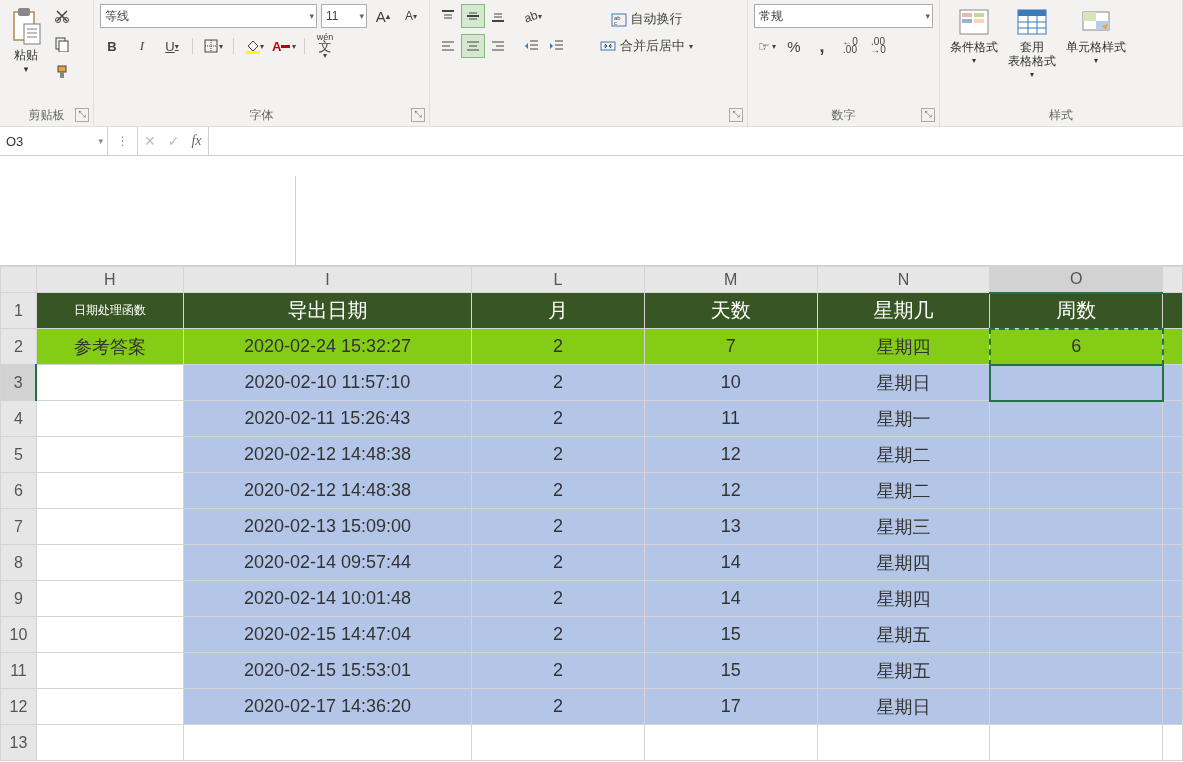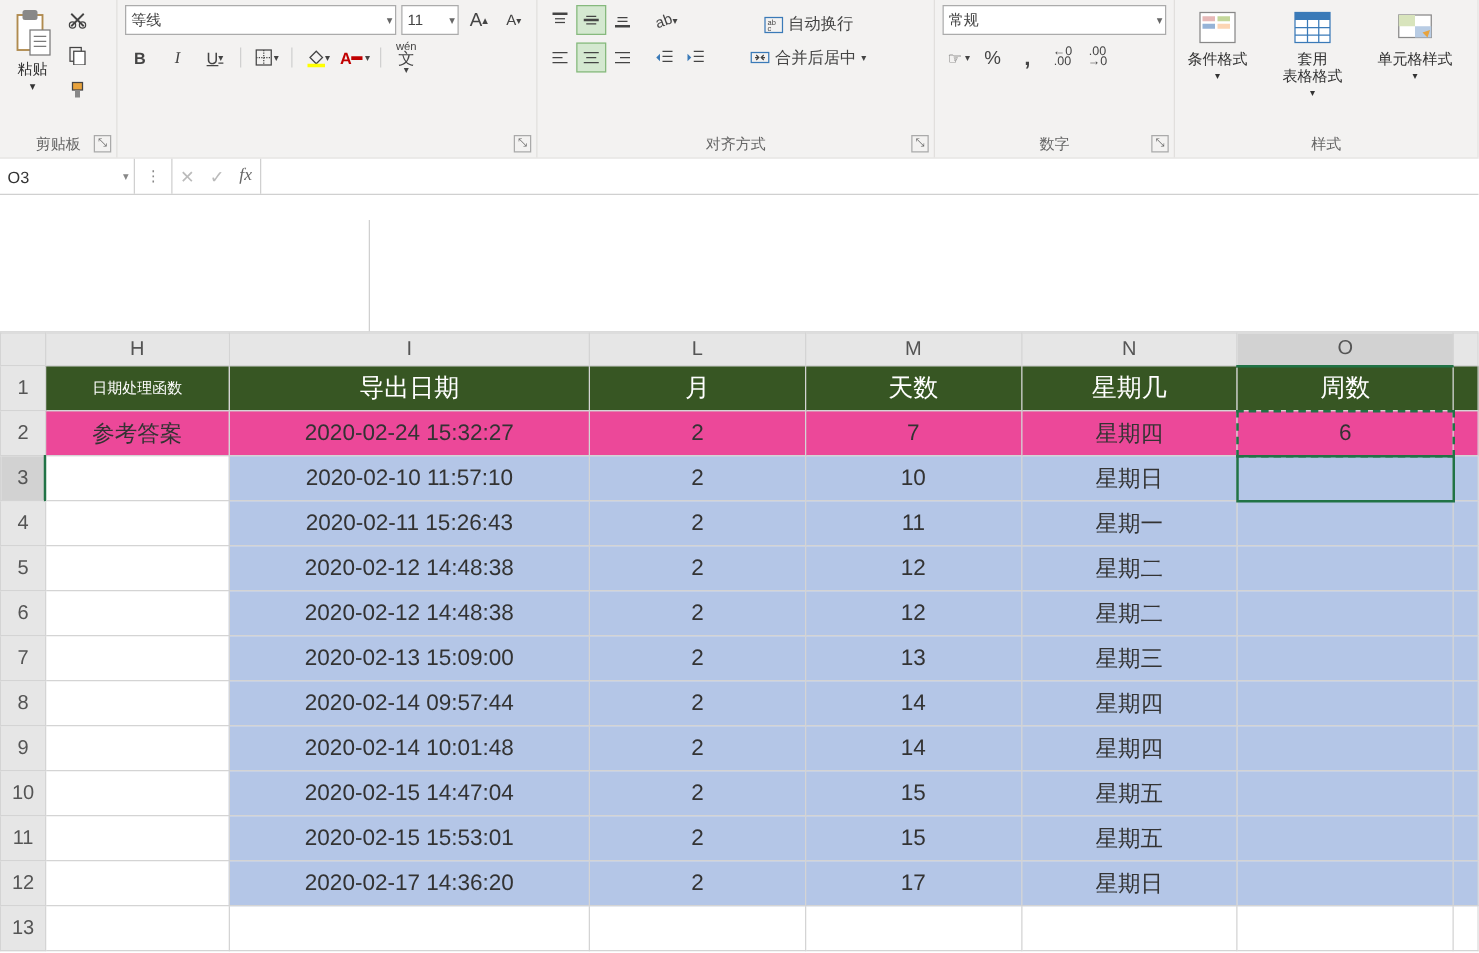--- a/index.html
+++ b/index.html
@@ -33,21 +33,21 @@
 .fbar-ext .pad { width: 296px; border-right: 1px solid #d0d0d0; }
 
 
 .grid-wrap { position: relative; }
 .grid { border-collapse: collapse; table-layout: fixed; }
 .grid th, .grid td { border: 1px solid #d4d4d4; font-size: 18px; text-align: center; height: 36px; padding: 0 4px; font-weight: normal; }
 .grid .colhdr { background: #e6e6e6; color: #555; font-size: 16px; height: 26px; }
 .grid .rowhdr { background: #e6e6e6; color: #555; font-size: 16px; width: 36px; }
 .grid .corner { background: #e6e6e6; width: 36px; height: 26px; }
 .greenhdr td { background: #375623; color: #fff; font-size: 20px; }
-.yellowrow td { background: #ec4899; }
+.yellowrow td { background: #84cc16; }
 .bluerow td { background: #b4c6e7; }
 .col-H { width: 148px; }
 .col-I { width: 290px; }
 .col-L { width: 174px; }
 .col-M { width: 174px; }
 .col-N { width: 174px; }
 .col-O { width: 174px; }
 .col-X { width: 20px; }
 .greenhdr .h-label { font-size: 12px; }
 .marching { outline: 2px dashed #217346; outline-offset: -1px; }
@@ -147,20 +147,21 @@
             <span style="font-size:8px;margin-left:2px;">▾</span>
           </div>
         <div class="sep"></div>
         <div class="sbtn" style="flex-direction:column;line-height:9px;font-size:9px;">
             <span>wén</span>
             <span style="font-size:13px;">文</span>
             <span style="font-size:8px;">▾</span>
           </div>
       </div>
     </div>
+    <div class="rgroup-label">字体</div>
     <div class="rgroup-launcher">⤡</div>
   </div>
 
   <div class="rgroup" style="width:318px;">
     <div class="rgroup-body" style="gap:10px;">
       <div style="display:flex;flex-direction:column;gap:6px;">
         <div class="iconrow">
           <div class="sbtn">
               <svg width="16" height="16">
                 <line x1="2" y1="3" x2="14" y2="3" stroke="#444" stroke-width="2"></line>
@@ -247,21 +248,20 @@
           <svg width="16" height="16">
               <rect x="1" y="4" width="14" height="8" fill="none" stroke="#3a7ab8"></rect>
               <path d="M4 8 L7 8 M5 6 L7 8 L5 10" stroke="#444" fill="none"></path>
               <path d="M12 8 L9 8 M11 6 L9 8 L11 10" stroke="#444" fill="none"></path>
             </svg>
           <span>合并后居中</span>
           <span style="font-size:8px;">▾</span>
         </div>
       </div>
     </div>
-    <div class="rgroup-label">对齐方式</div>
     <div class="rgroup-launcher">⤡</div>
   </div>
 
   <div class="rgroup" style="width:192px;">
     <div class="rgroup-body" style="flex-direction:column;gap:6px;width:100%;">
       <div class="combo" style="width:100%;">
           <span>常规</span>
           <span class="dd">▾</span>
         </div>
       <div class="iconrow" style="gap:4px;">
@@ -281,21 +281,21 @@
             <span>.00</span>
             <span>→0</span>
           </div>
       </div>
     </div>
     <div class="rgroup-label">数字</div>
     <div class="rgroup-launcher">⤡</div>
   </div>
 
   <div class="rgroup" style="flex:1;">
-    <div class="rgroup-body" style="gap:20px;">
+    <div class="rgroup-body" style="gap:2px;">
       <div class="vbtn">
         <svg width="32" height="32">
             <rect x="2" y="4" width="28" height="24" fill="#fff" stroke="#888"></rect>
             <rect x="4" y="7" width="10" height="4" fill="#e6b8b7"></rect>
             <rect x="16" y="7" width="10" height="4" fill="#c4d79b"></rect>
             <rect x="4" y="13" width="10" height="4" fill="#95b3d7"></rect>
             <rect x="16" y="13" width="10" height="4" fill="#fcd5b4"></rect>
           </svg>
         <span class="lbl">条件格式</span>
           <span style="font-size:8px;">▾</span>

